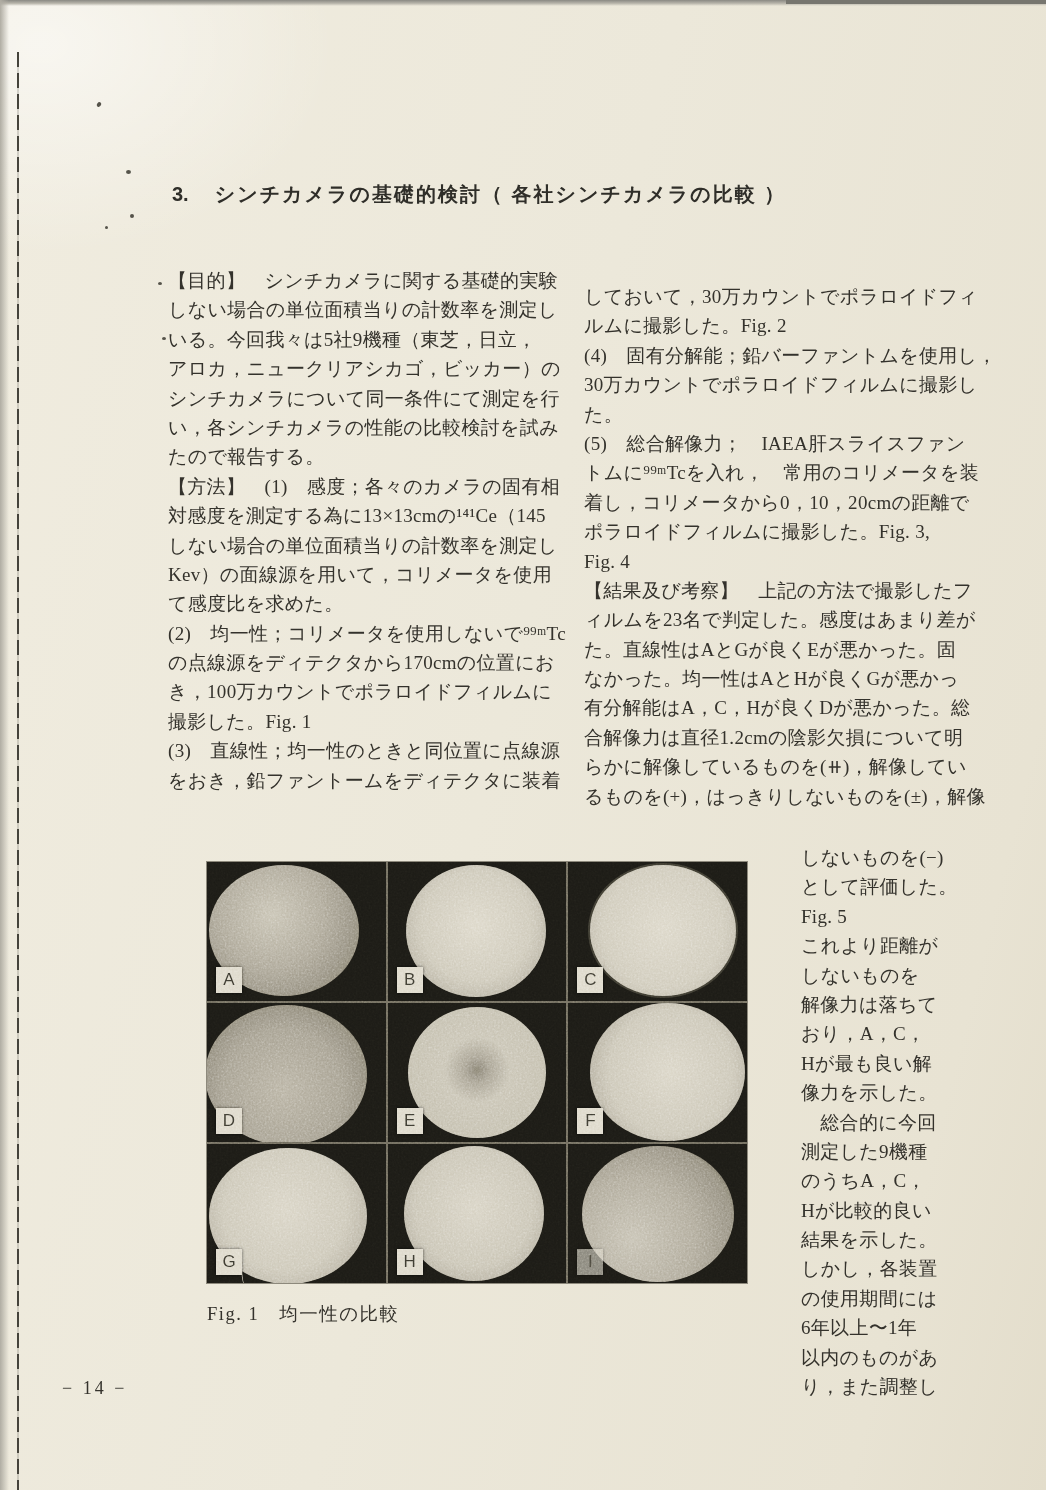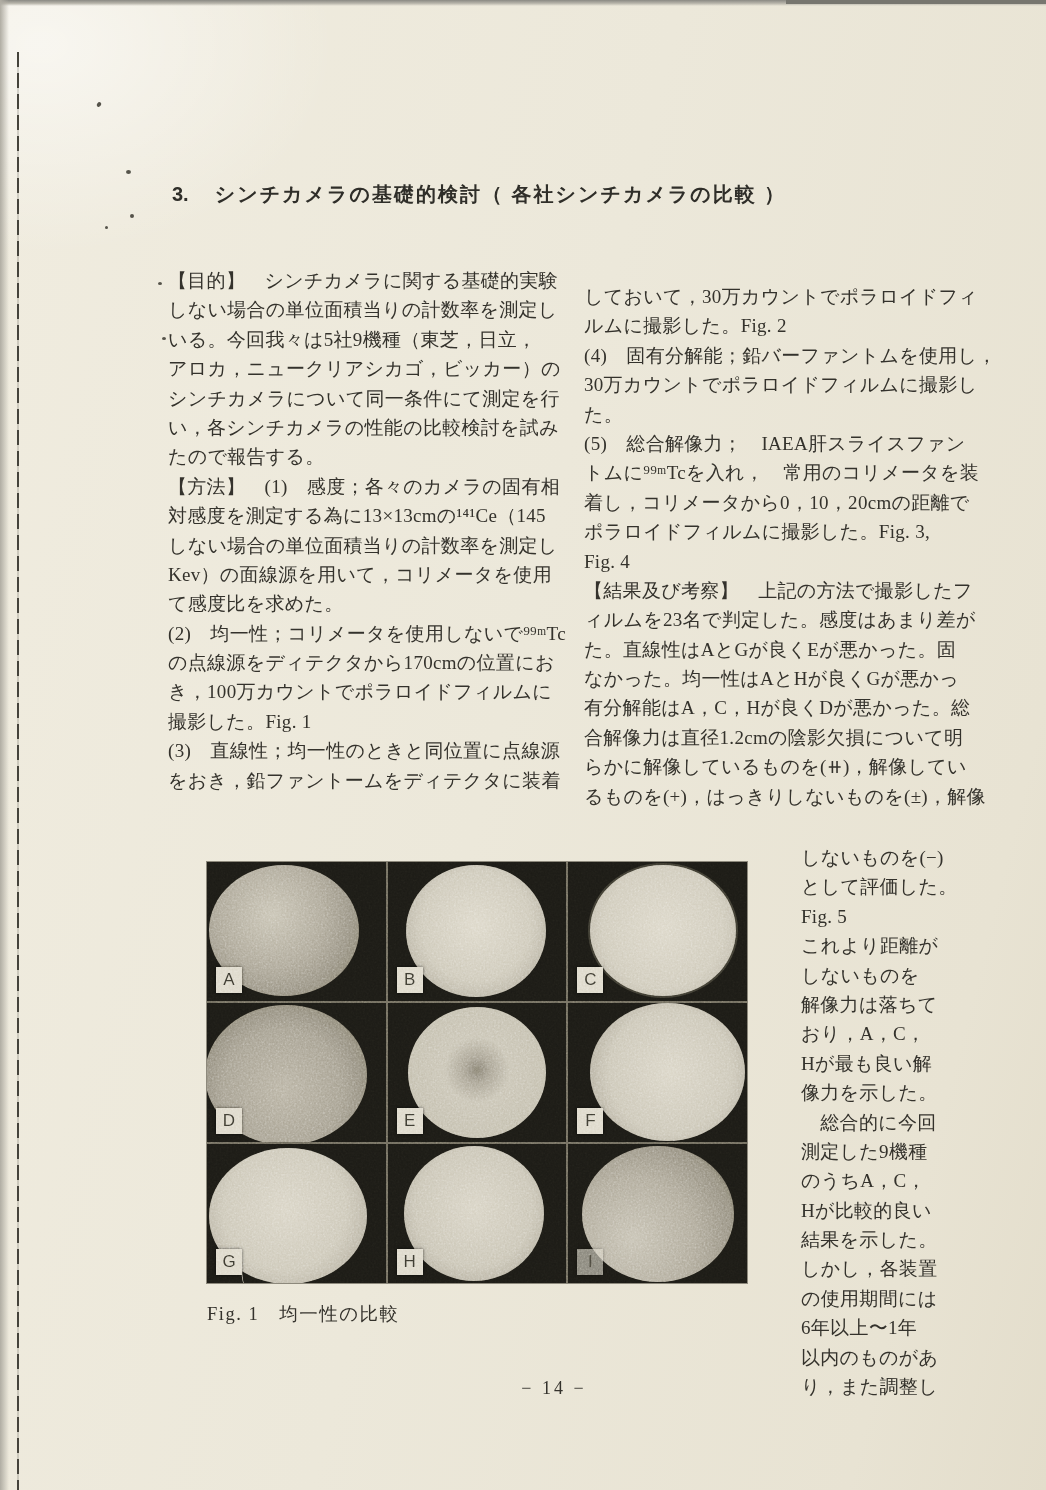--- a/index.html
+++ b/index.html
@@ -63,21 +63,21 @@
     background:#ddd8c9; color:#3a382f; font-family:"Liberation Sans","DejaVu Sans",sans-serif;
     font-size:17px; line-height:26px; text-align:center; box-shadow:0 0 3px rgba(0,0,0,0.7); }
   .c-i .plabel { opacity:0.55; color:#6f6a5c; }
   .wire { position:absolute; left:34px; bottom:-6px; width:14px; height:52px;
     border-left:1.5px solid #cfcabb; border-radius:0 0 0 70%; transform:rotate(8deg); }
   .grain { position:absolute; inset:0; width:100%; height:100%;
     mix-blend-mode:overlay; opacity:0.6; pointer-events:none; }
 
   .caption { position:absolute; left:207px; top:1301px; width:540px; text-align:left;
     font-size:18.5px; letter-spacing:1.5px; white-space:pre; }
-  .pageno { position:absolute; left:62px; right:0; top:1378px; text-align:center;
+  .pageno { position:absolute; left:62px; right:0; top:1378px; text-align:left;
     font-size:18px; letter-spacing:3px; }
 </style>
 </head>
 <body>
 
 <div class="page">
 
   <div class="scan-top"></div>
   <div class="scan-top-right"></div>
   <div class="scan-left-band"></div>

